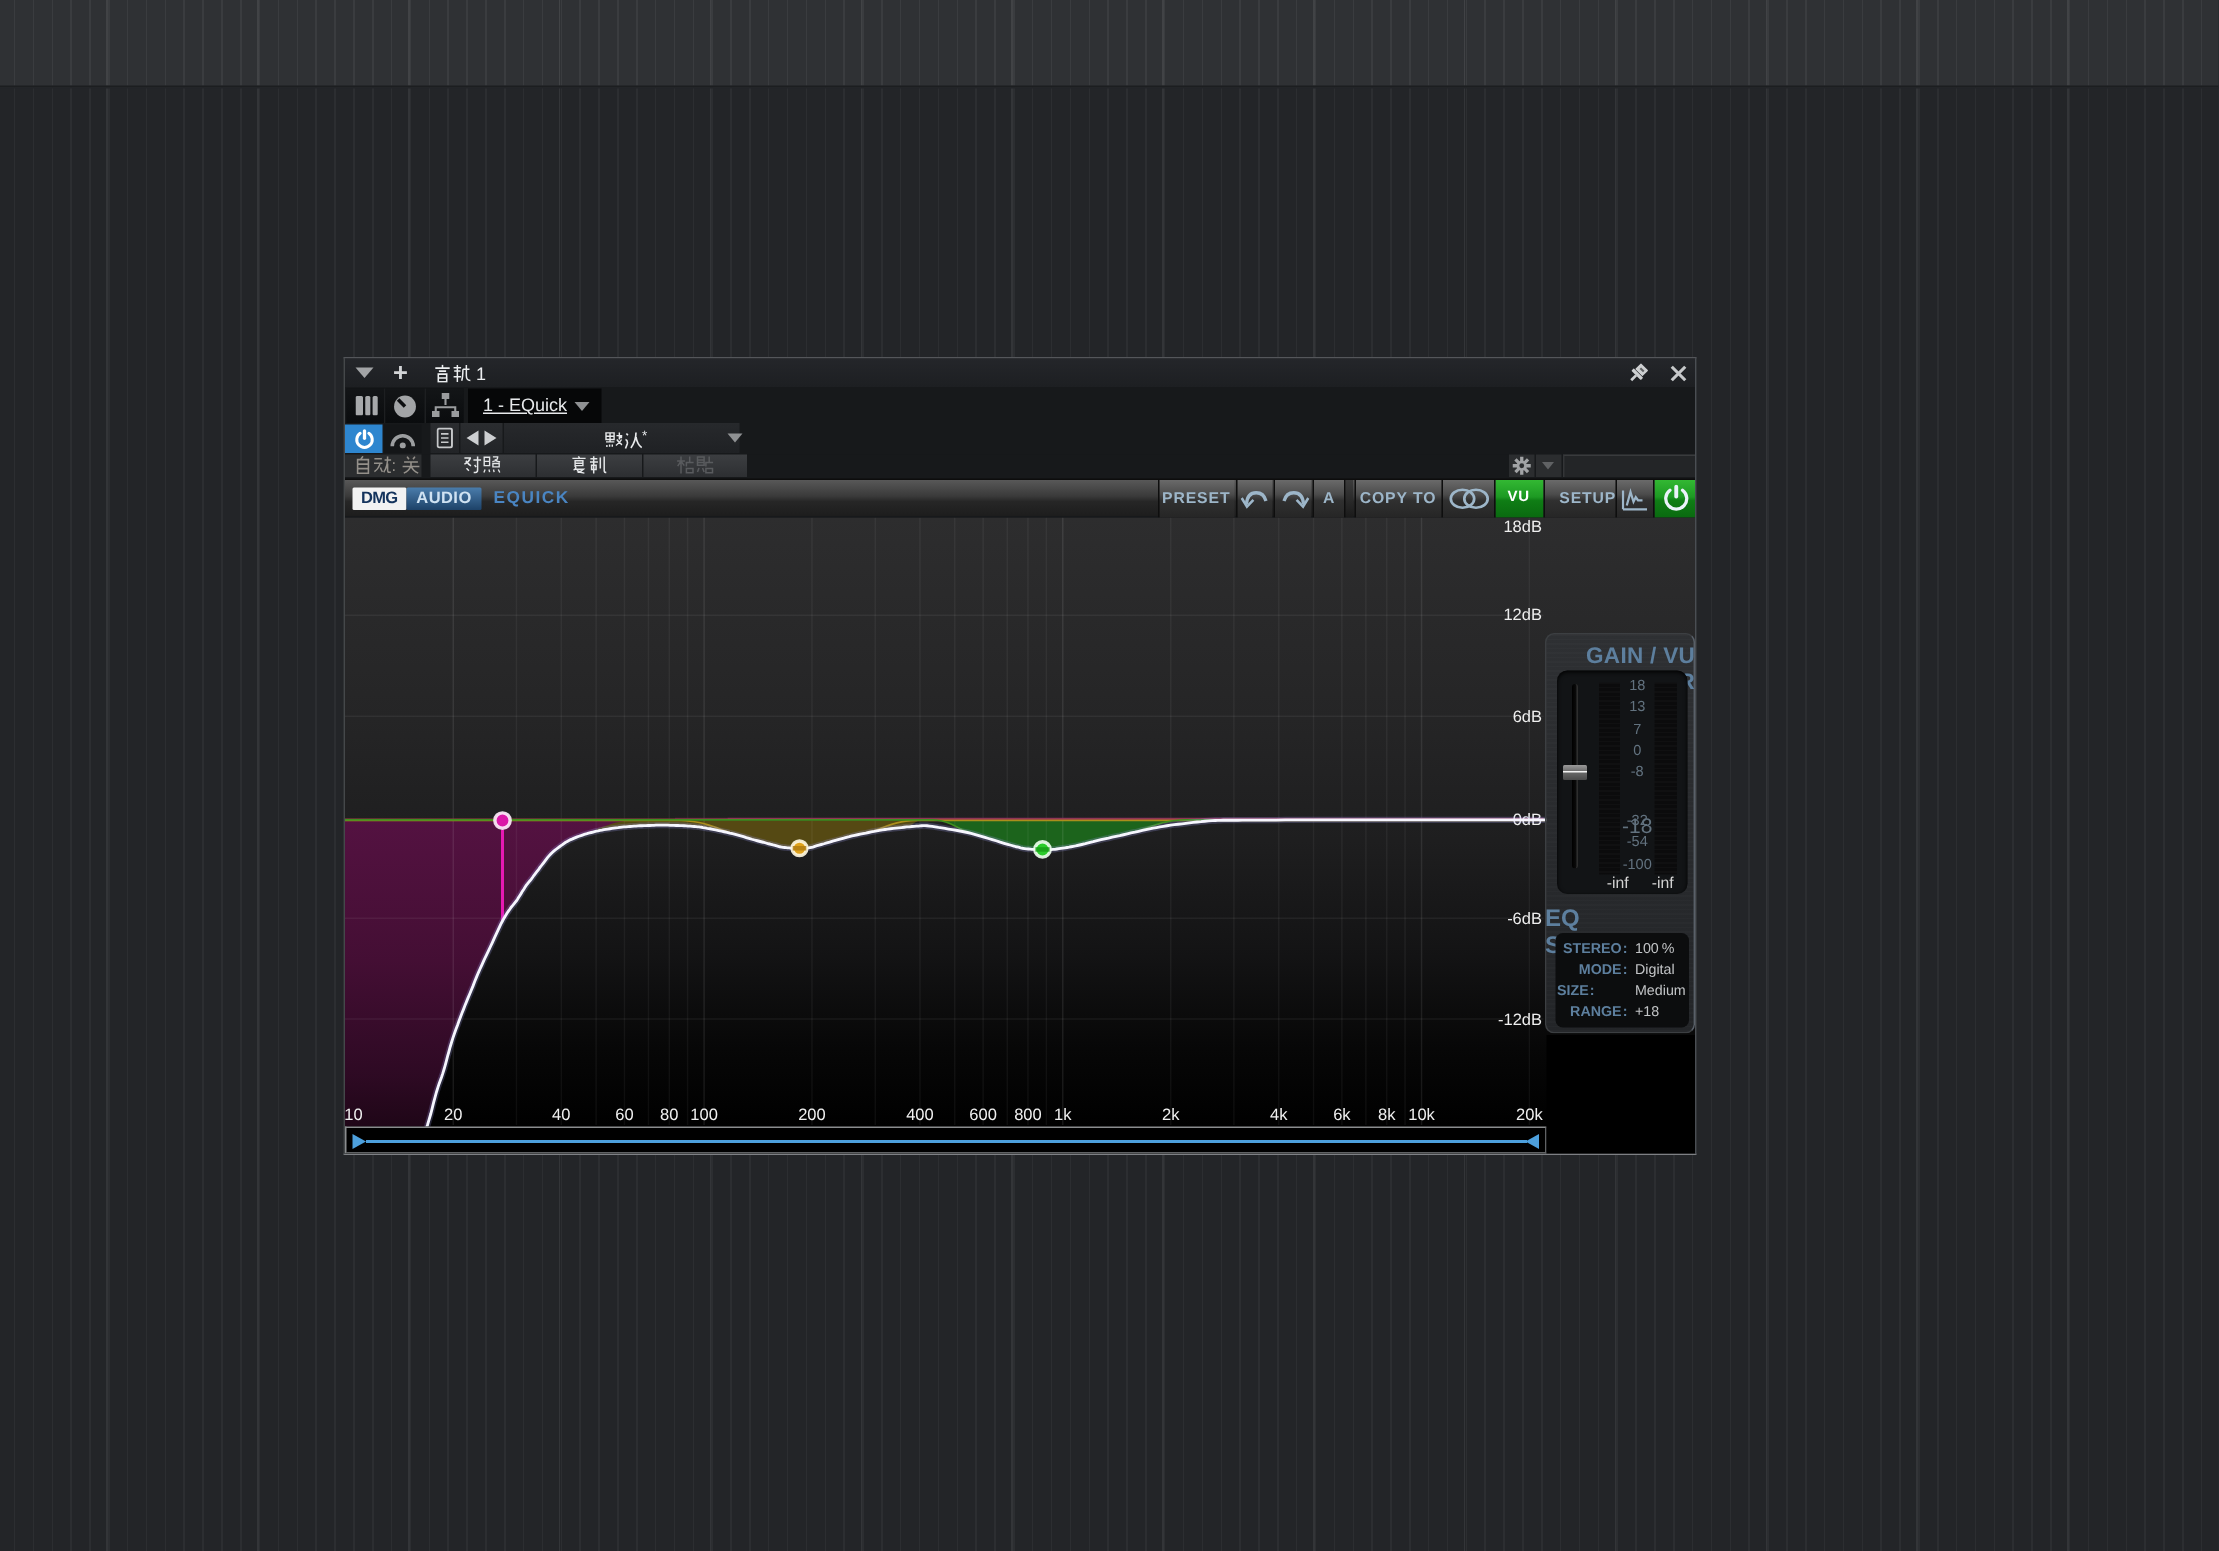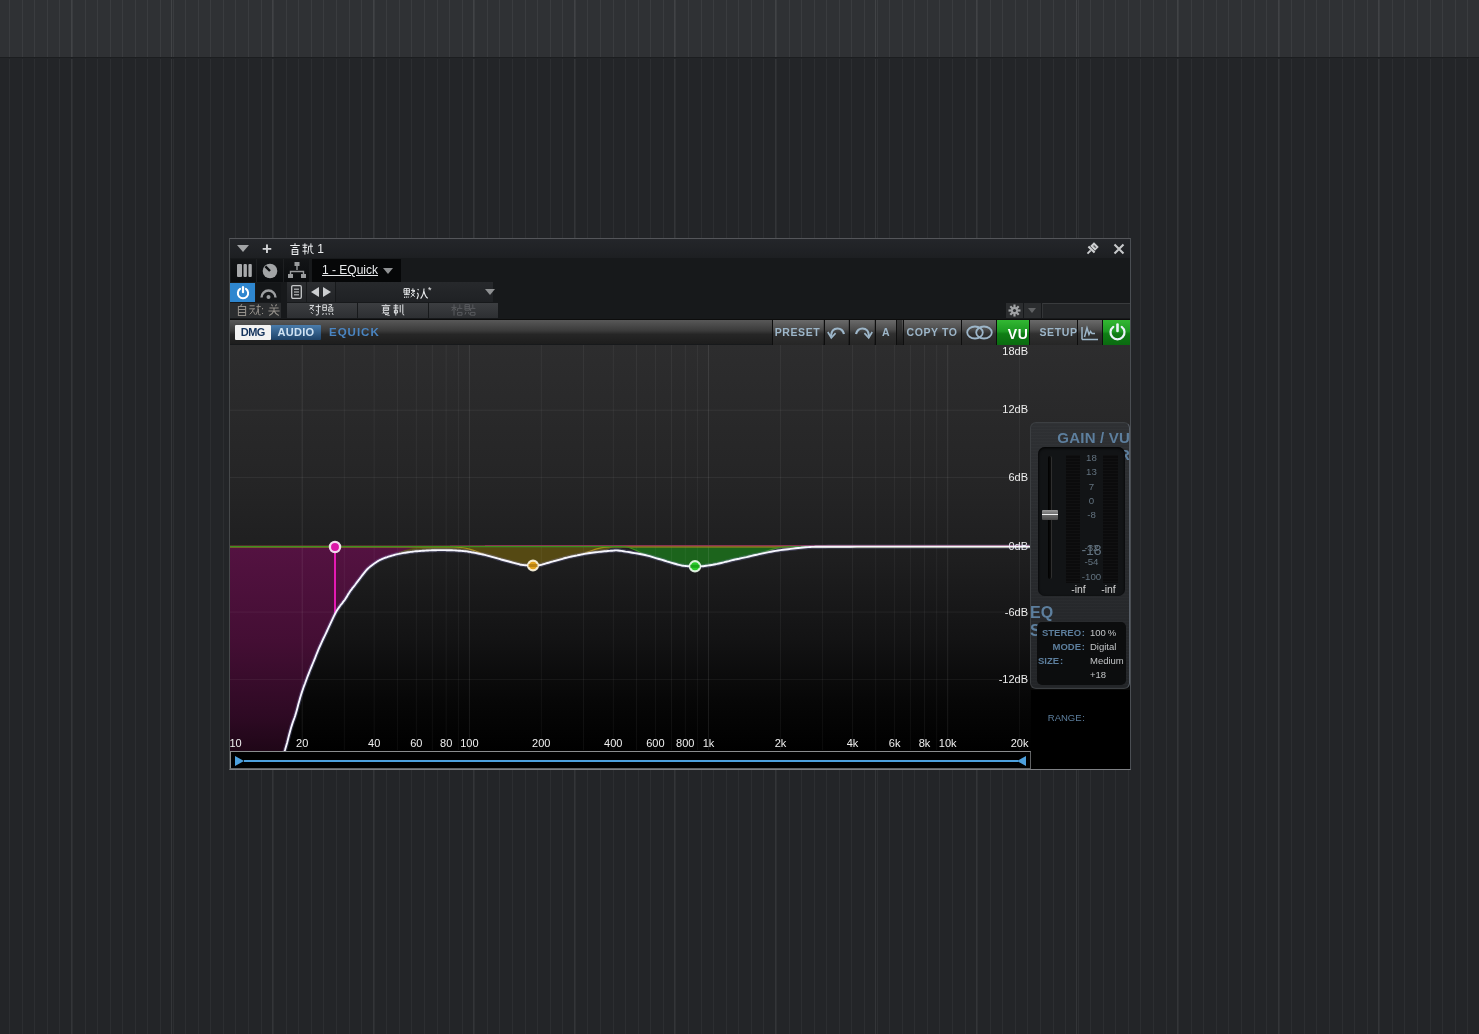--- a/index.html
+++ b/index.html
@@ -232,21 +232,21 @@
 <div style="position:absolute;left:672.5px;top:0;width:58px;height:25px;background:linear-gradient(#6a6a6a 0%, #4c4c4c 38%, #303030 55%, #262626 100%);border-left:1px solid #0e0e0e;">
         <span style="position:absolute;left:0;right:0;top:6px;text-align:center;font-size:10.5px;font-weight:bold;letter-spacing:0.6px;color:#9db6c9;">COPY TO</span>
       </div>
 <div style="position:absolute;left:730.5px;top:0;width:35px;height:25px;background:linear-gradient(#6a6a6a 0%, #4c4c4c 38%, #303030 55%, #262626 100%);border-left:1px solid #0e0e0e;">
         <svg style="position:absolute;left:4px;top:5px;" width="27" height="15" viewBox="0 0 27 15">
           <ellipse cx="9" cy="7.5" rx="7.8" ry="6" fill="none" stroke="#9db6c9" stroke-width="1.8"></ellipse>
           <ellipse cx="18" cy="7.5" rx="7.8" ry="6" fill="none" stroke="#9db6c9" stroke-width="1.8"></ellipse>
         </svg>
       </div>
 <div style="position:absolute;left:765.5px;top:0;width:33px;height:25px;background:linear-gradient(#33b833 0%, #1d9a23 45%, #0f7d15 55%, #0a6a10 100%);border-left:1px solid #0e0e0e;">
-        <span style="position:absolute;left:0;right:0;top:6px;text-align:right;font-size:14px;font-weight:bold;letter-spacing:0.6px;color:#fff;">VU</span>
+        <span style="position:absolute;left:0;right:0;top:6px;text-align:center;font-size:10px;font-weight:bold;letter-spacing:0.6px;color:#fff;">VU</span>
       </div>
 <div style="position:absolute;left:798.5px;top:0;width:48px;height:25px;background:linear-gradient(#6a6a6a 0%, #4c4c4c 38%, #303030 55%, #262626 100%);border-left:1px solid #0e0e0e;">
         <span style="position:absolute;left:0;right:0;top:6px;text-align:center;font-size:10.5px;font-weight:bold;letter-spacing:0.6px;color:#9db6c9;padding-left:10px;">SETUP</span>
       </div>
 <div style="position:absolute;left:846.5px;top:0;width:25.5px;height:25px;background:linear-gradient(#6a6a6a 0%, #4c4c4c 38%, #303030 55%, #262626 100%);border-left:1px solid #0e0e0e;">
         <svg style="position:absolute;left:3px;top:4px;" width="18" height="17" viewBox="0 0 18 17">
           <path d="M1,15.5 H17 M1,15.5 V3 M3.5,13 L6,4 L8,10.5 L9.5,7.5 L11,9.5 H14" fill="none" stroke="#9db6c9" stroke-width="1.5"></path>
         </svg>
       </div>
 <div style="position:absolute;left:872px;top:0;width:28px;height:25px;background:linear-gradient(#33b833 0%, #1d9a23 45%, #0f7d15 55%, #0a6a10 100%);border-left:1px solid #0e0e0e;">
@@ -376,16 +376,16 @@
 <div style="position:absolute;left:28px;top:160.5px;width:41px;text-align:center;font-size:10.5px;color:#d2d2d2;">-inf</div>
 <div style="position:absolute;left:58px;top:160.5px;width:41px;text-align:center;font-size:10.5px;color:#d2d2d2;">-inf</div>
 <div style="position:absolute;left:0;right:0;top:181.5px;text-align:left;font-size:16px;font-weight:bold;color:#5d7f9e;">EQ SETTINGS</div>
 <div style="position:absolute;left:6.5px;top:199.5px;width:89.5px;height:63.5px;background:#0c0d0e;border-radius:5px;"></div>
 <div style="position:absolute;left:8px;top:205.2px;width:47px;text-align:right;font-size:9.5px;font-weight:bold;color:#5d7f9e;">STEREO :</div>
 <div style="position:absolute;left:60px;top:205.2px;font-size:9.5px;color:#c2c4c6;">100 %</div>
 <div style="position:absolute;left:8px;top:218.9px;width:47px;text-align:right;font-size:9.5px;font-weight:bold;color:#5d7f9e;">MODE :</div>
 <div style="position:absolute;left:60px;top:218.9px;font-size:9.5px;color:#c2c4c6;">Digital</div>
 <div style="position:absolute;left:8px;top:232.8px;width:47px;text-align:left;font-size:9.5px;font-weight:bold;color:#5d7f9e;">SIZE :</div>
 <div style="position:absolute;left:60px;top:232.8px;font-size:9.5px;color:#c2c4c6;">Medium</div>
-<div style="position:absolute;left:8px;top:246.8px;width:47px;text-align:right;font-size:9.5px;font-weight:normal;color:#5d7f9e;margin-top:43px;">RANGE :</div>
+<div style="position:absolute;left:8px;top:246.8px;width:47px;text-align:right;font-size:9.5px;font-weight:bold;color:#5d7f9e;">RANGE :</div>
 <div style="position:absolute;left:60px;top:246.8px;font-size:9.5px;color:#c2c4c6;">+18</div>
   </div>
 </div>
 
 </body></html>

